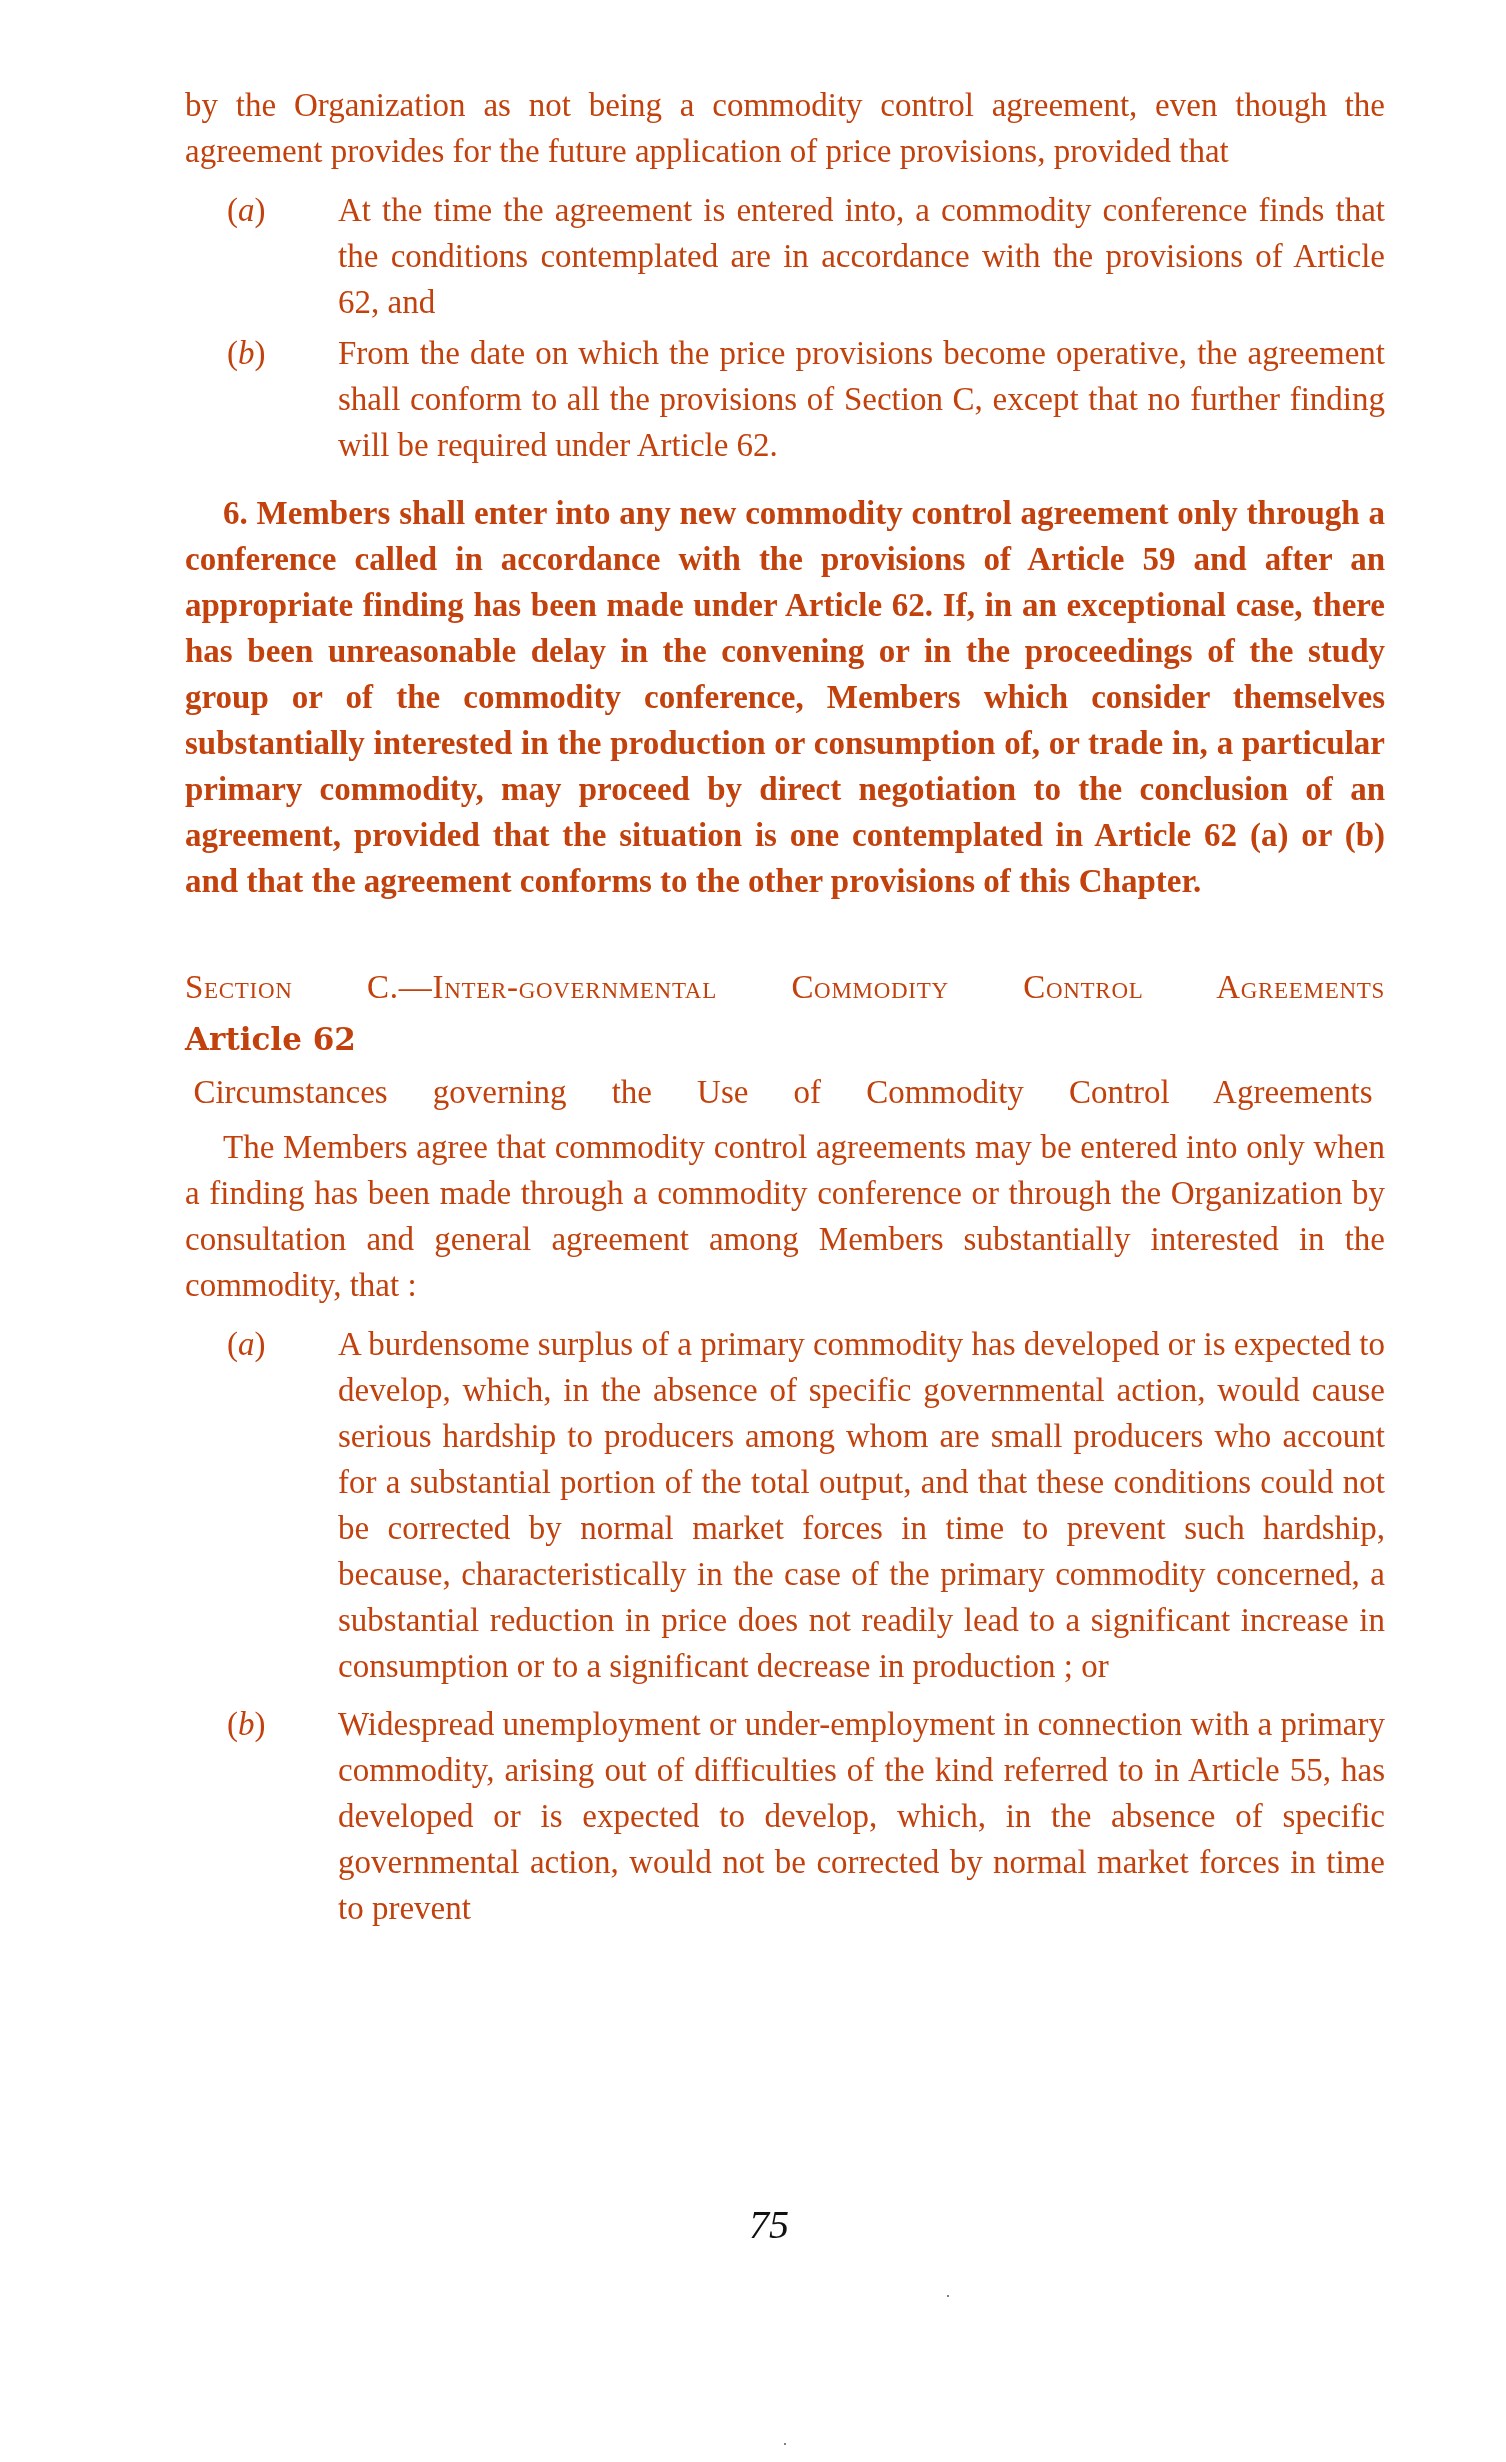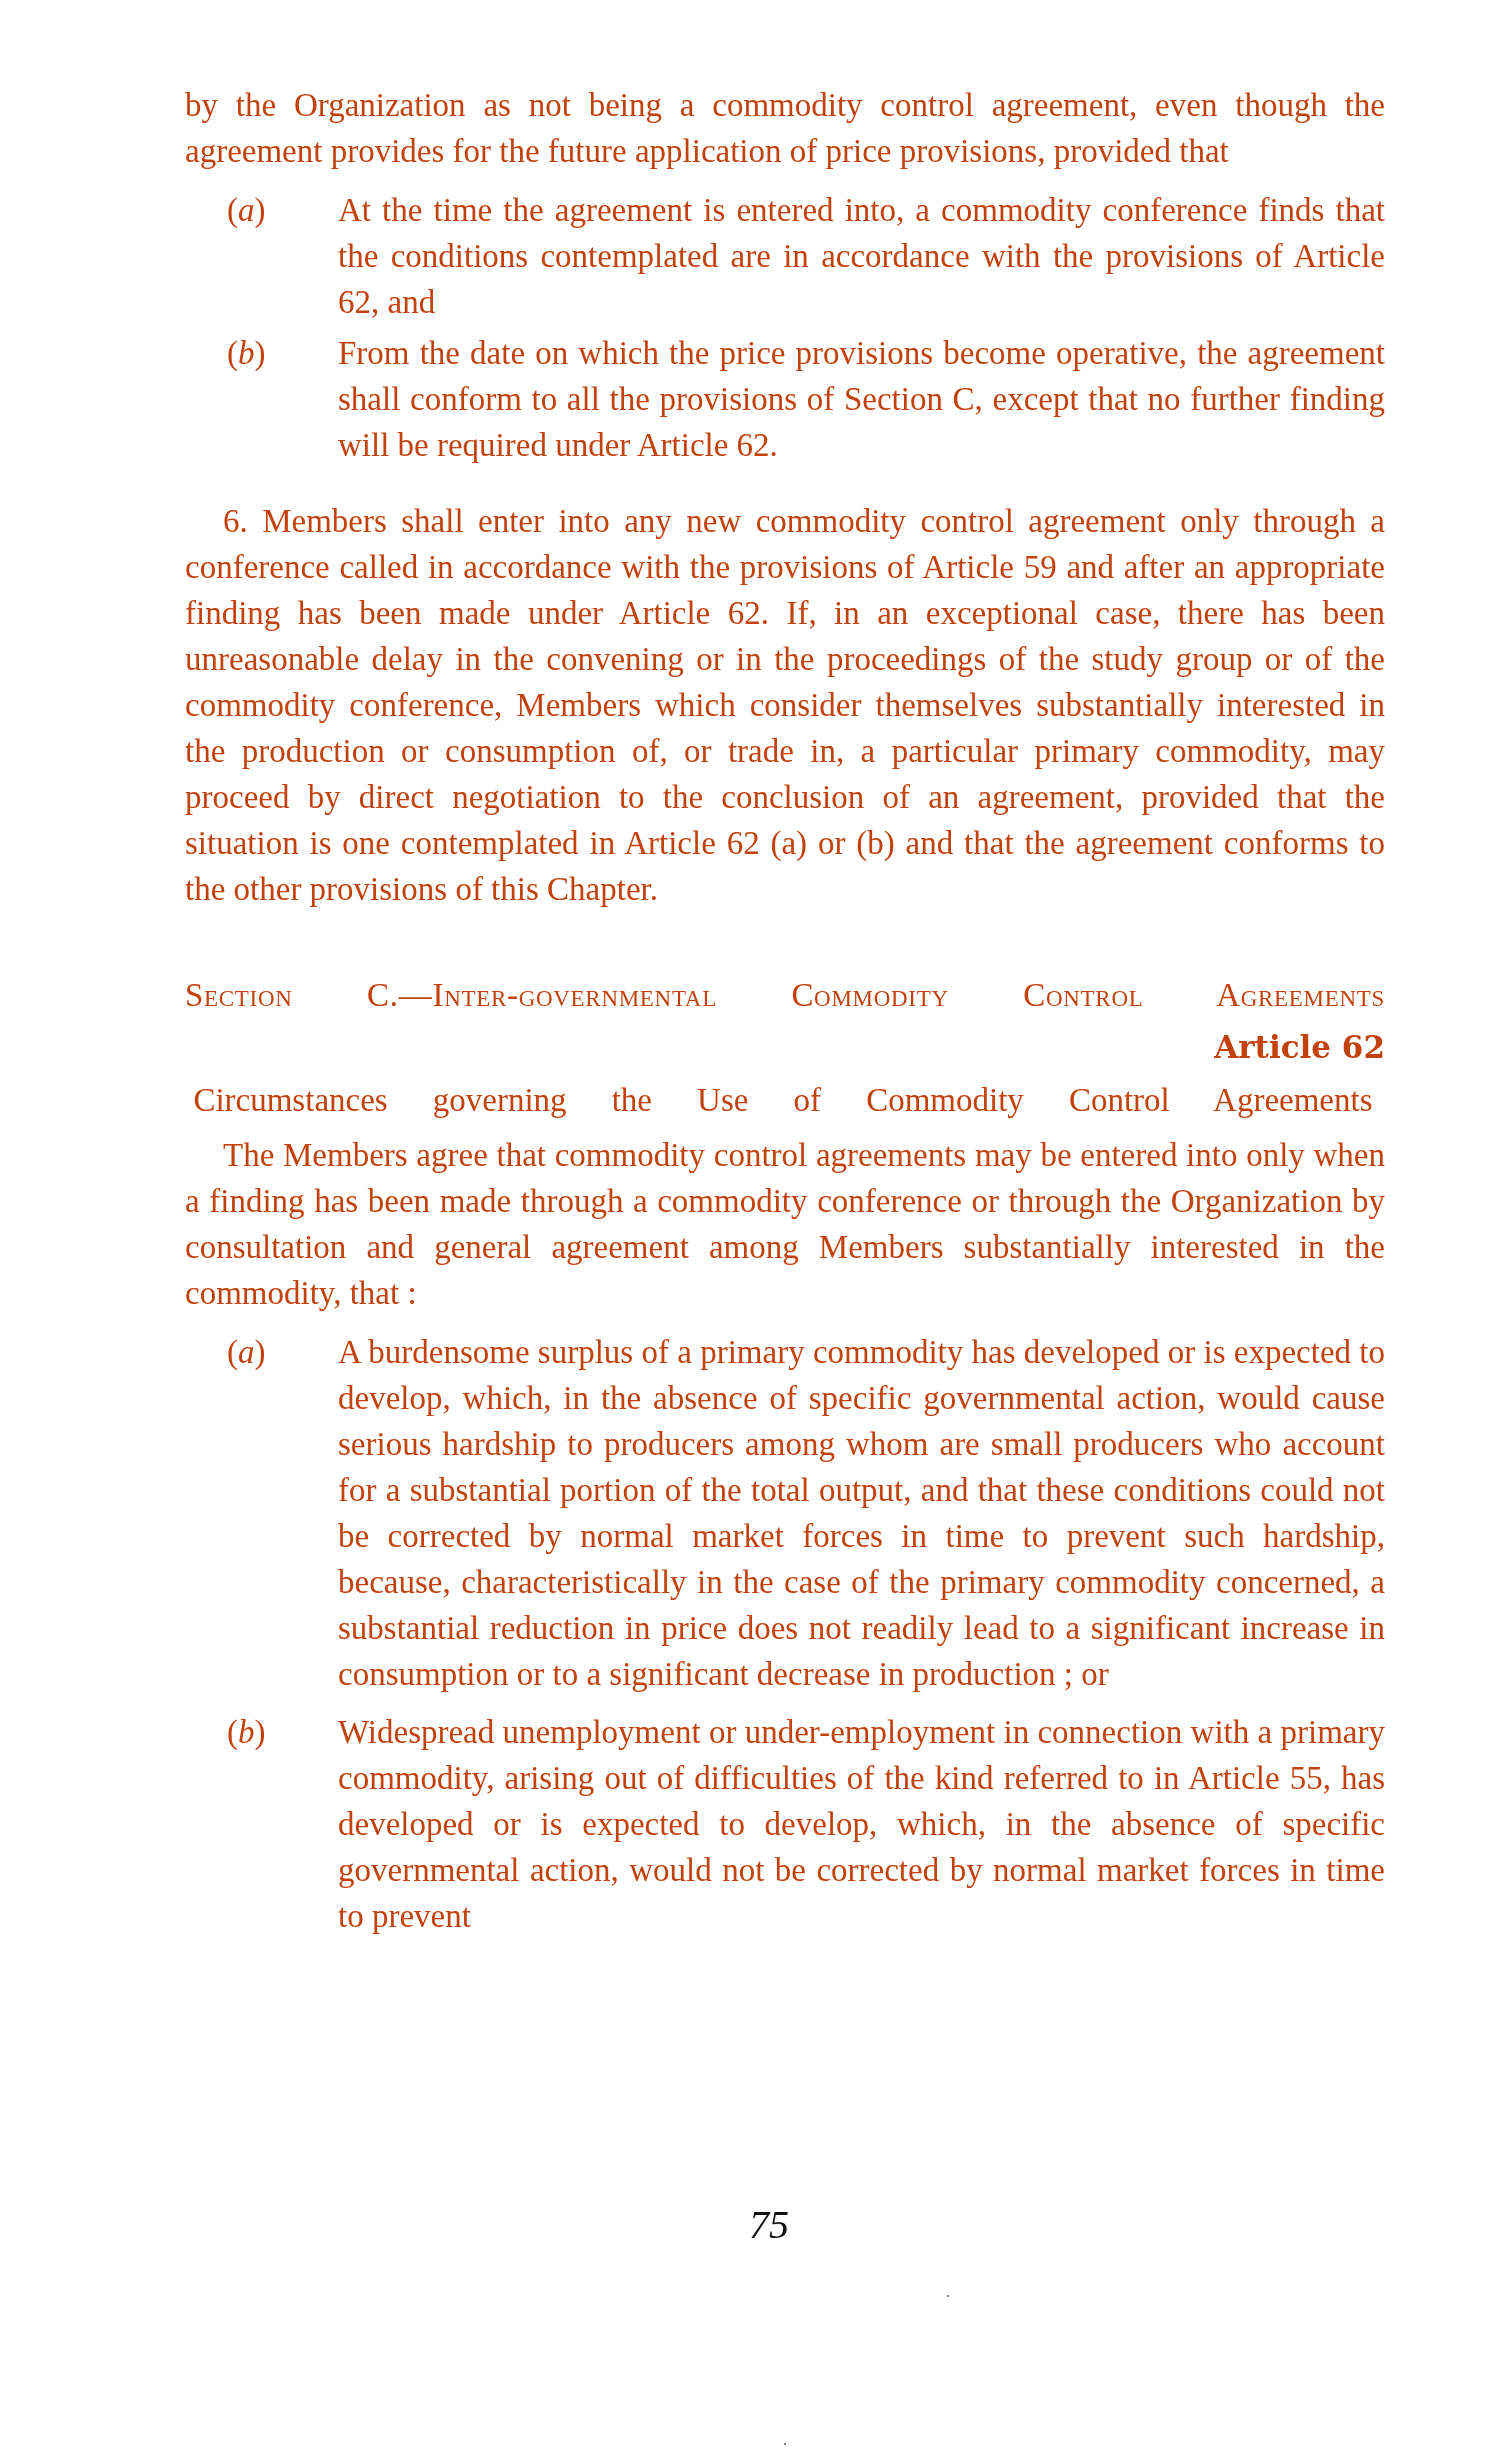--- a/index.html
+++ b/index.html
@@ -7,27 +7,27 @@
   .page {
     position: absolute; left: 185px; top: 82px; width: 1200px;
     font-family: "Liberation Serif", "DejaVu Serif", serif;
     font-size: 33px; line-height: 46px; color: #c2410c;
   }
   p { margin: 0; text-align: justify; text-align-last: left; }
   .indent { text-indent: 38px; }
   .item { position: relative; padding-left: 153px; margin-top: 12.5px; text-align: justify; }
   .item .lbl { position: absolute; left: 42px; top: 0; }
   .item .lbl i { font-style: italic; }
-  .gap-sm { margin-top: 30px; }
+  .gap-sm { margin-top: 22px; font-weight: bold; }
   .section-heading {
     margin-top: 60px; font-variant: small-caps; letter-spacing: 0.7px;
     text-align: justify; text-align-last: justify; font-size: 33px;
   }
   .article-title {
-    text-align: right; font-weight: bold; font-size: 31px; line-height: 46px;
+    text-align: left; font-weight: bold; font-size: 31px; line-height: 46px;
     margin-top: 5.6px; font-family: "DejaVu Serif", "Liberation Serif", serif;
   }
   .article-subtitle {
     text-align: justify; text-align-last: justify;
     padding: 0 12.5px 0 8.4px; margin-top: 7px; word-spacing: 4.2px;
   }
   .page-number {
     position: absolute; left: 749px; top: 2201px;
     font-family: "Liberation Serif", "DejaVu Serif", serif;
     font-style: italic; font-size: 40px; color: #111;

